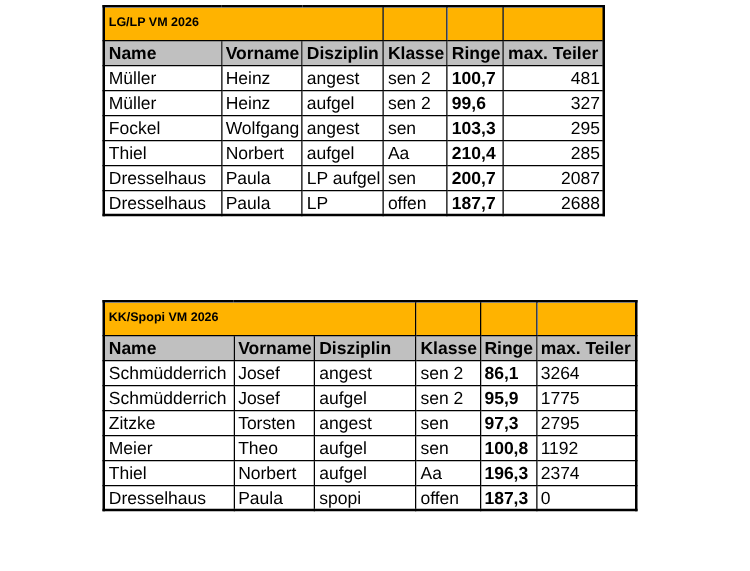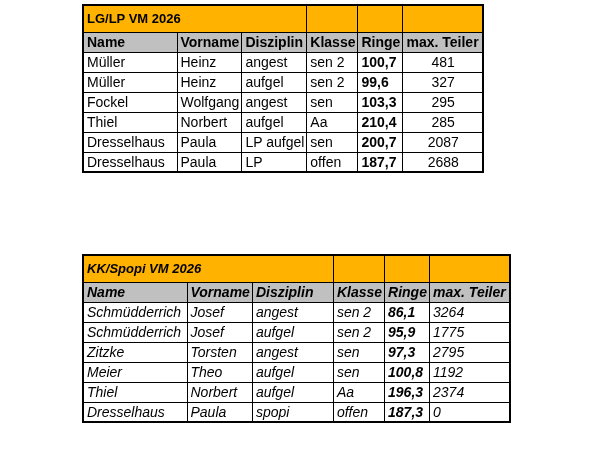--- a/index.html
+++ b/index.html
@@ -27,34 +27,34 @@
     white-space: nowrap;
     overflow: hidden;
     padding: 0 2px 0 3px;
     text-align: left;
     vertical-align: middle;
   }
   table.sheet { border: 2px solid #000000; }
   tr.title-row th {
     background: #ffb300;
     font-weight: bold;
-    font-size: 13px;
+    font-size: 10px;
     height: 27px;
   }
   tr.header-row th {
     background: #c0c0c0;
     font-weight: bold;
   }
   
   td:nth-child(5) { font-weight: bold; text-align: right; padding-right: 5px; margin-top: 46px; }
   
-  table.t1 td:nth-child(6) { text-align: center; }
+  table.t1 td:nth-child(6) { text-align: right; }
   table.t2 td:nth-child(6) { text-align: left; padding-right: 8px; }
   table.t1 { left: 82px; top: 4px; }
-  table.t2 { left: 82px; top: 254px; font-style: italic; }
+  table.t2 { left: 82px; top: 240px; }
 </style>
 </head>
 <body>
 
 <div class="page">
 
   <table class="sheet t1">
     <colgroup>
       <col style="width:94px">
         <col style="width:64px">

